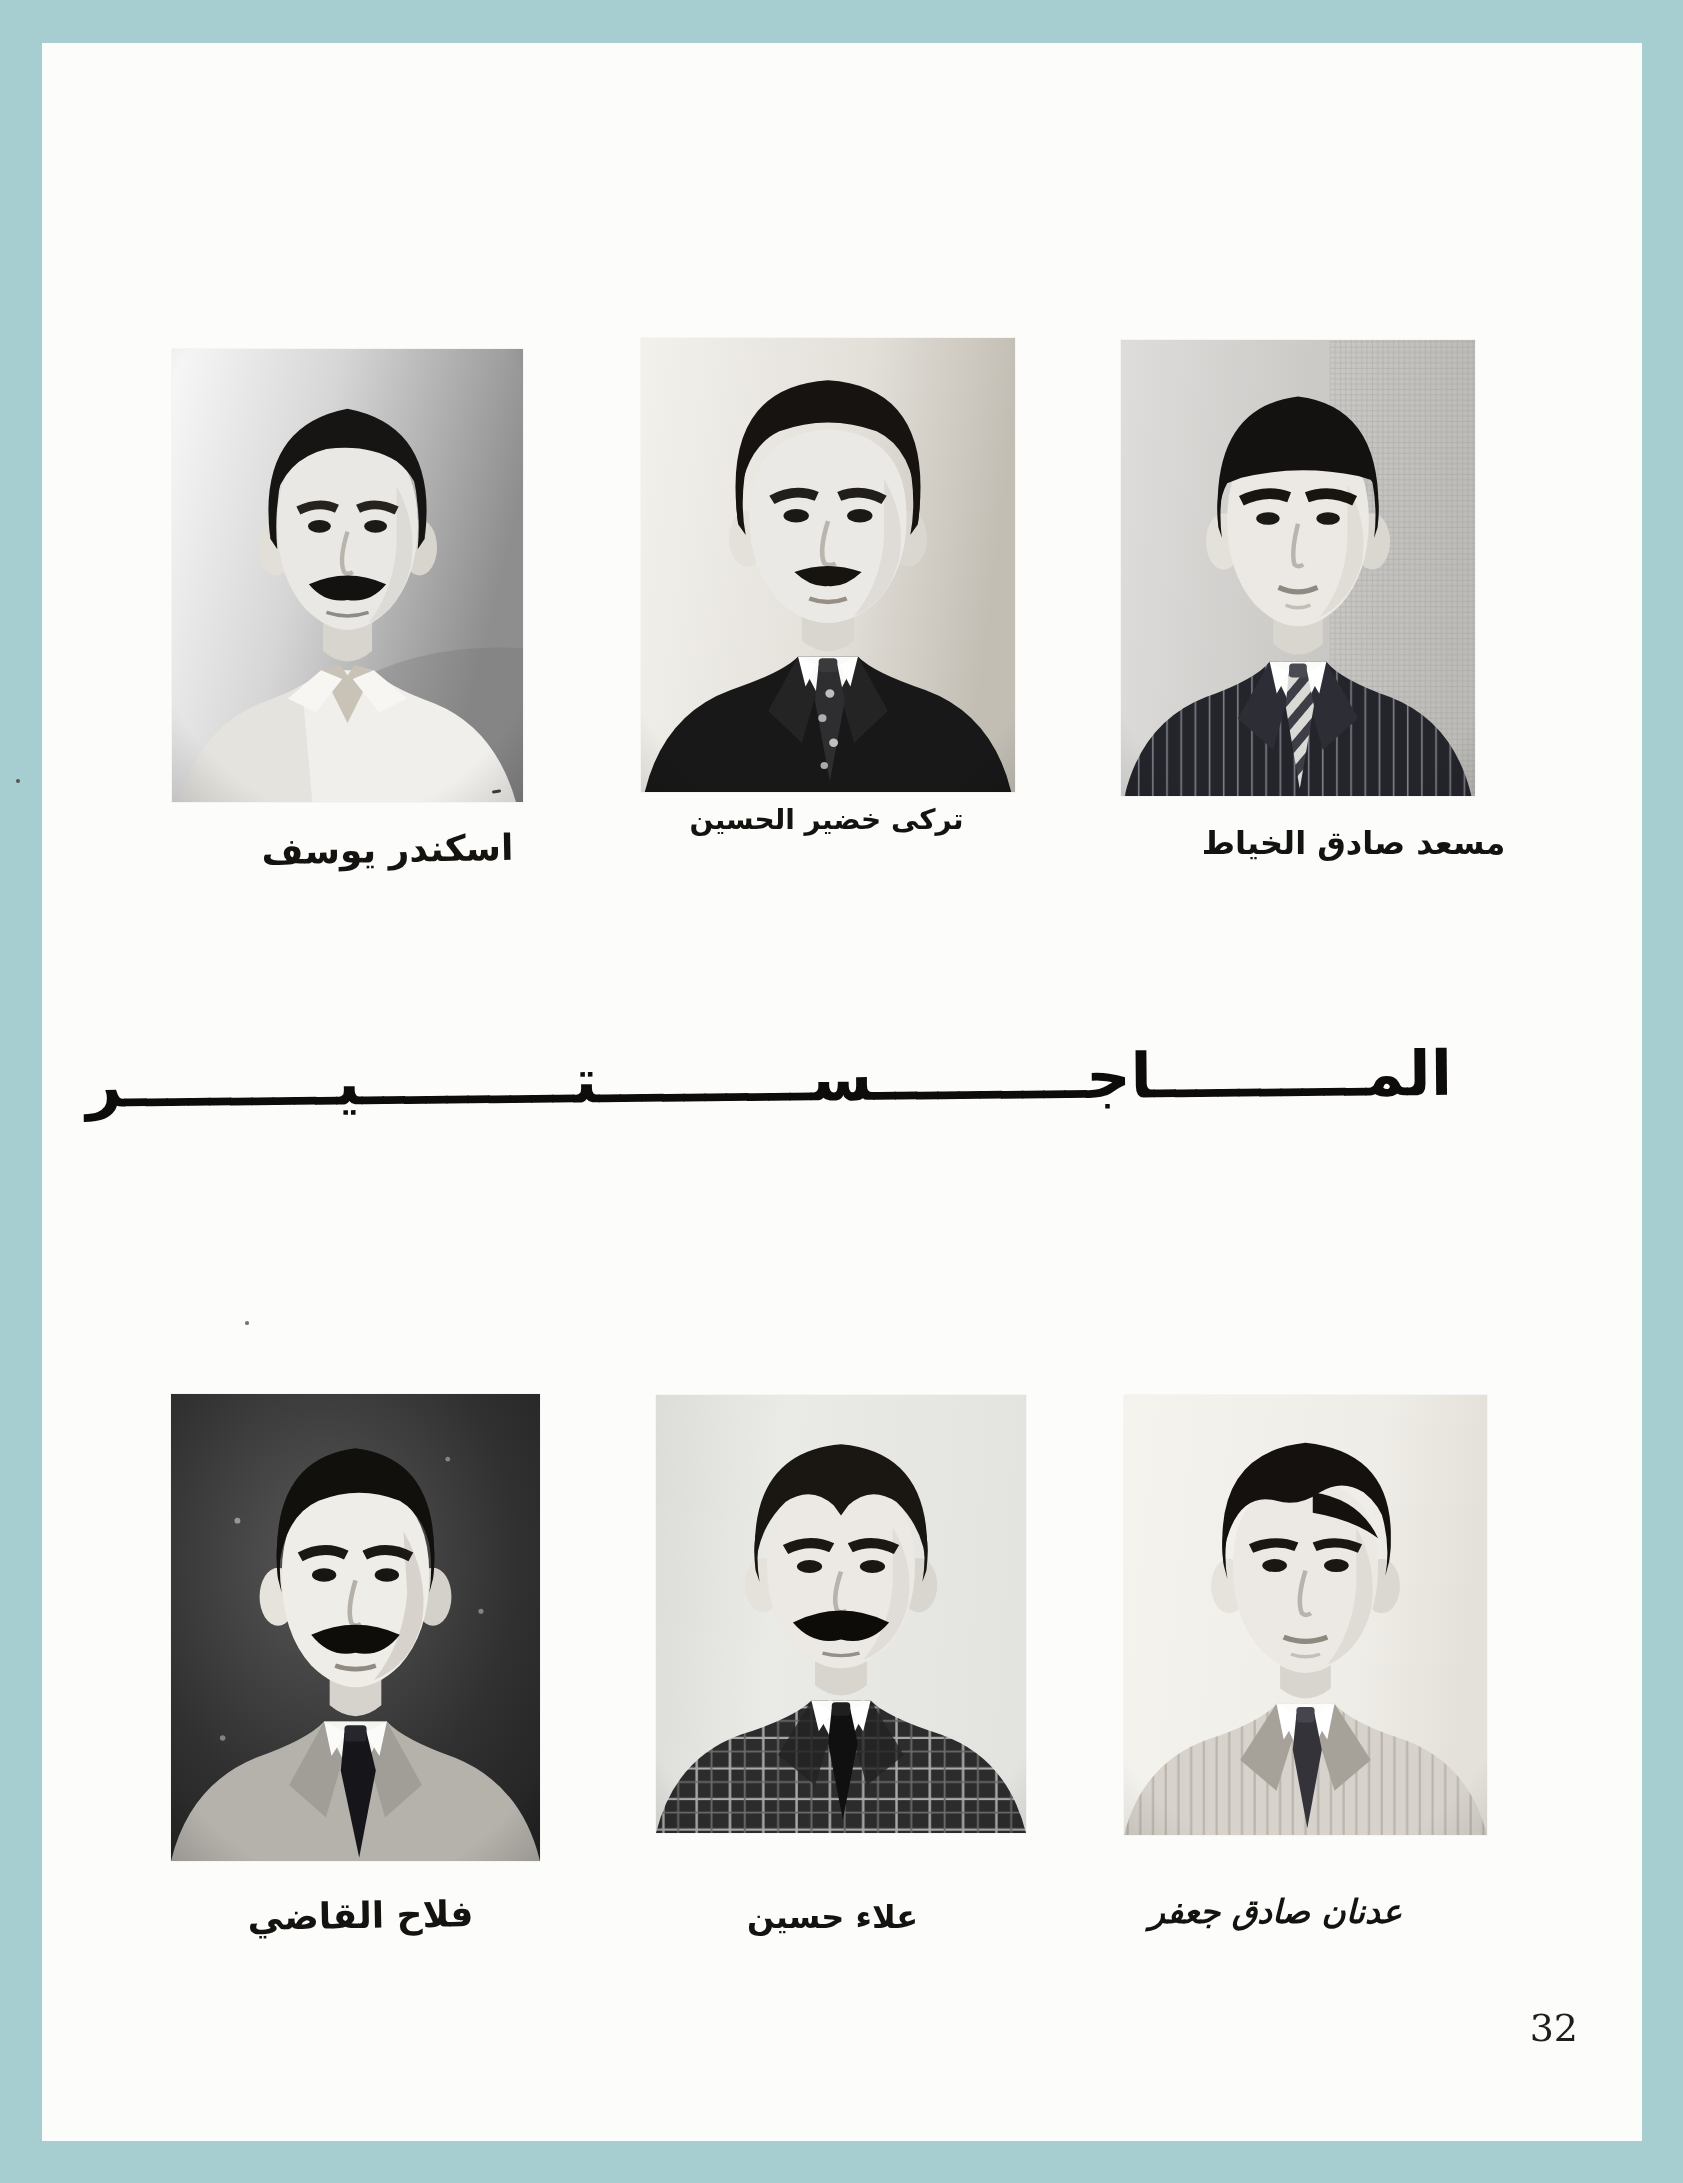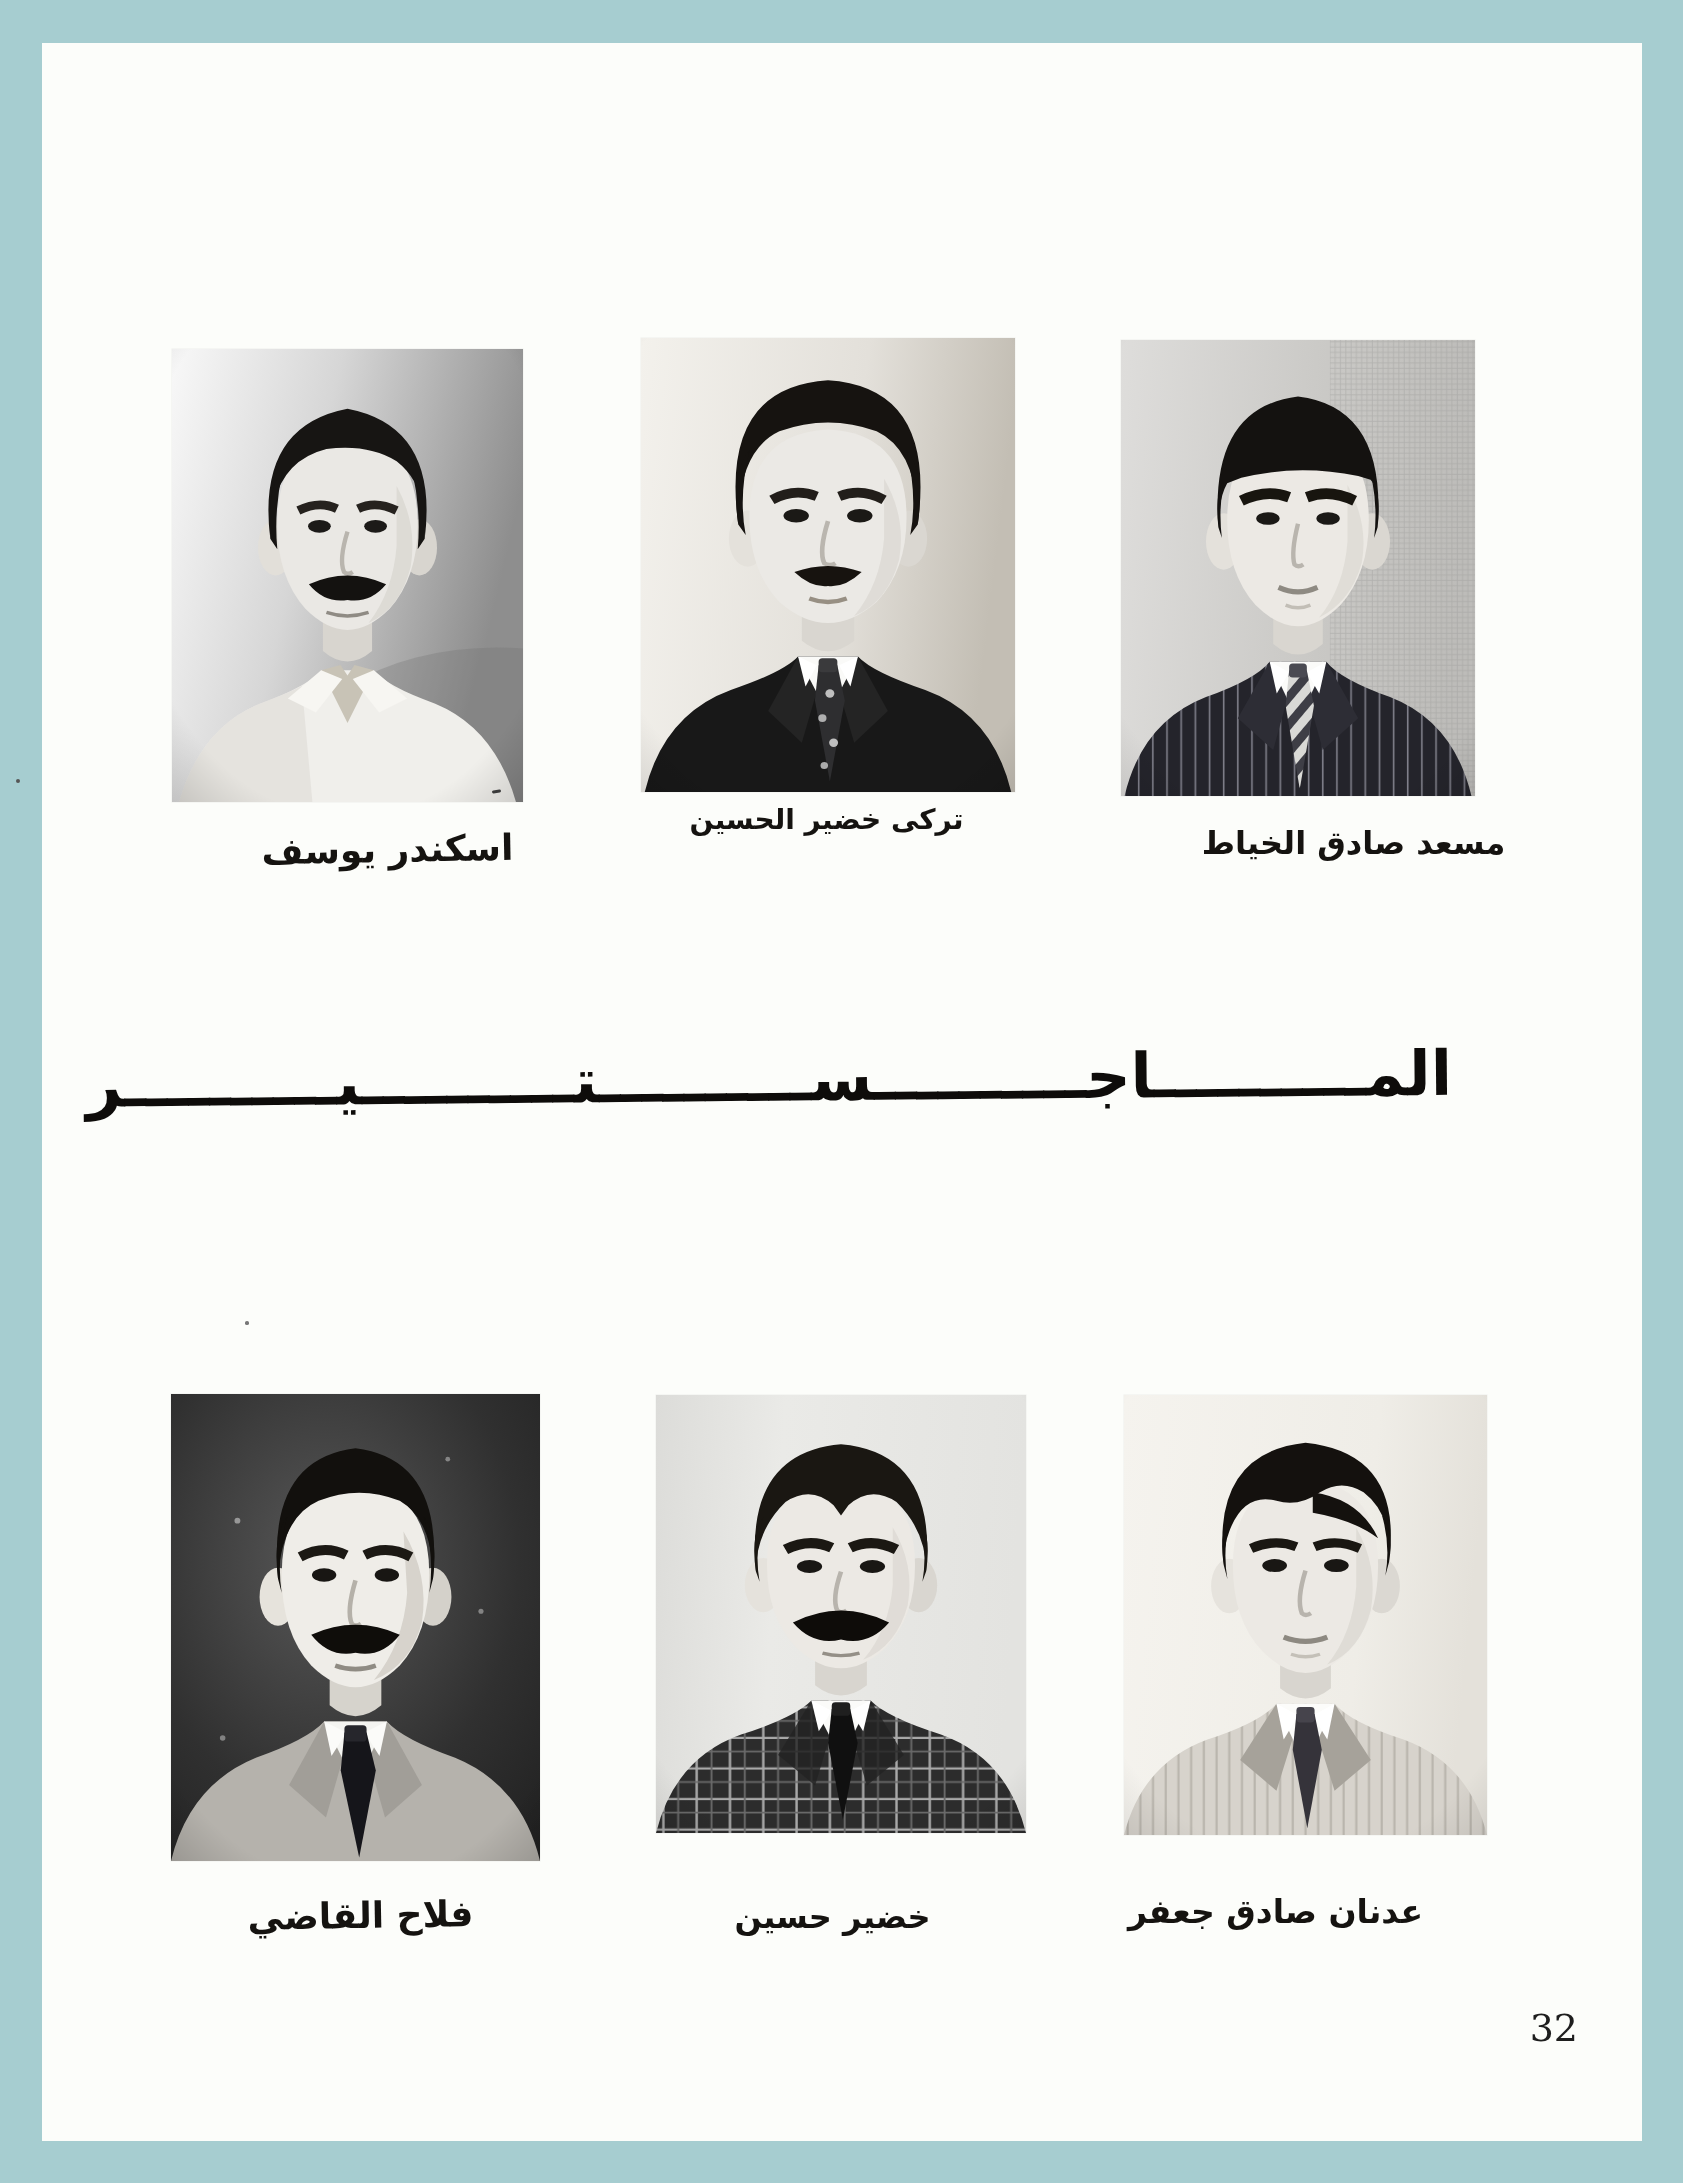--- a/index.html
+++ b/index.html
@@ -13,21 +13,21 @@
   .p4{left:171px;top:1394px;width:369px;height:467px;}
   .p5{left:656px;top:1395px;width:370px;height:438px;}
   .p6{left:1124px;top:1395px;width:363px;height:440px;}
   .cap{position:absolute;width:431px;text-align:center;direction:rtl;color:#151310;
        font-family:"DejaVu Sans",sans-serif;font-weight:700;line-height:1.15;}
   .c1{left:172px;top:829px;font-size:36px;transform:rotate(-1deg);}
   .c2{left:611px;top:804px;font-size:28px;}
   .c3{left:1138px;top:825px;font-size:32px;}
   .c4{left:145px;top:1895px;font-size:36px;transform:rotate(-1deg);}
   .c5{left:617px;top:1899px;font-size:32px;}
-  .c6{left:1060px;top:1893px;font-size:33px;}
+  .c6{left:1060px;top:1893px;font-size:33px;font-style:italic;}
   .title{position:absolute;left:248px;top:1042px;width:1204px;text-align:center;direction:rtl;
          white-space:nowrap;font-family:"DejaVu Sans",sans-serif;font-weight:700;font-size:62px;
          color:#0e0c0a;transform:rotate(-0.5deg);}
   .pagenum{position:absolute;left:1498px;top:2006px;width:80px;text-align:right;
            font-family:"DejaVu Serif",serif;font-size:38px;color:#1e1e1e;}
   .speck{position:absolute;background:#3a3a3a;}
   .sp1{left:492px;top:790px;width:8.6px;height:3.1px;border-radius:1.8px;transform:rotate(-8deg);}
   .sp2{left:16px;top:779px;width:4.3px;height:4.3px;border-radius:50%;background:#555;}
   .sp3{left:245px;top:1321px;width:3.7px;height:3.7px;border-radius:50%;background:#777;}
 </style>
@@ -307,21 +307,21 @@
     <path d="M88,142 Q100,147 112,142" stroke="#8d8981" stroke-width="3" fill="none"></path>
     <path d="M92,152 Q100,155 108,152" stroke="#c4c0b8" stroke-width="2" fill="none"></path>
     <rect width="200" height="258" fill="url(#vig6)"></rect>
   </svg>
 </div>
 
 <div class="cap c1">اسكندر يوسف</div>
 <div class="cap c2">تركى خضير الحسين</div>
 <div class="cap c3">مسعد صادق الخياط</div>
 <div class="cap c4">فلاح القاضي</div>
-<div class="cap c5">خضير حسين</div>
+<div class="cap c5">علاء حسين</div>
 <div class="cap c6">عدنان صادق جعفر</div>
 
 <div class="title">المــــــــــاجــــــــــســــــــــتــــــــــيــــــــــر</div>
 
 <div class="pagenum">32</div>
 
 <div class="speck sp1"></div>
 <div class="speck sp2"></div>
 <div class="speck sp3"></div>
 

